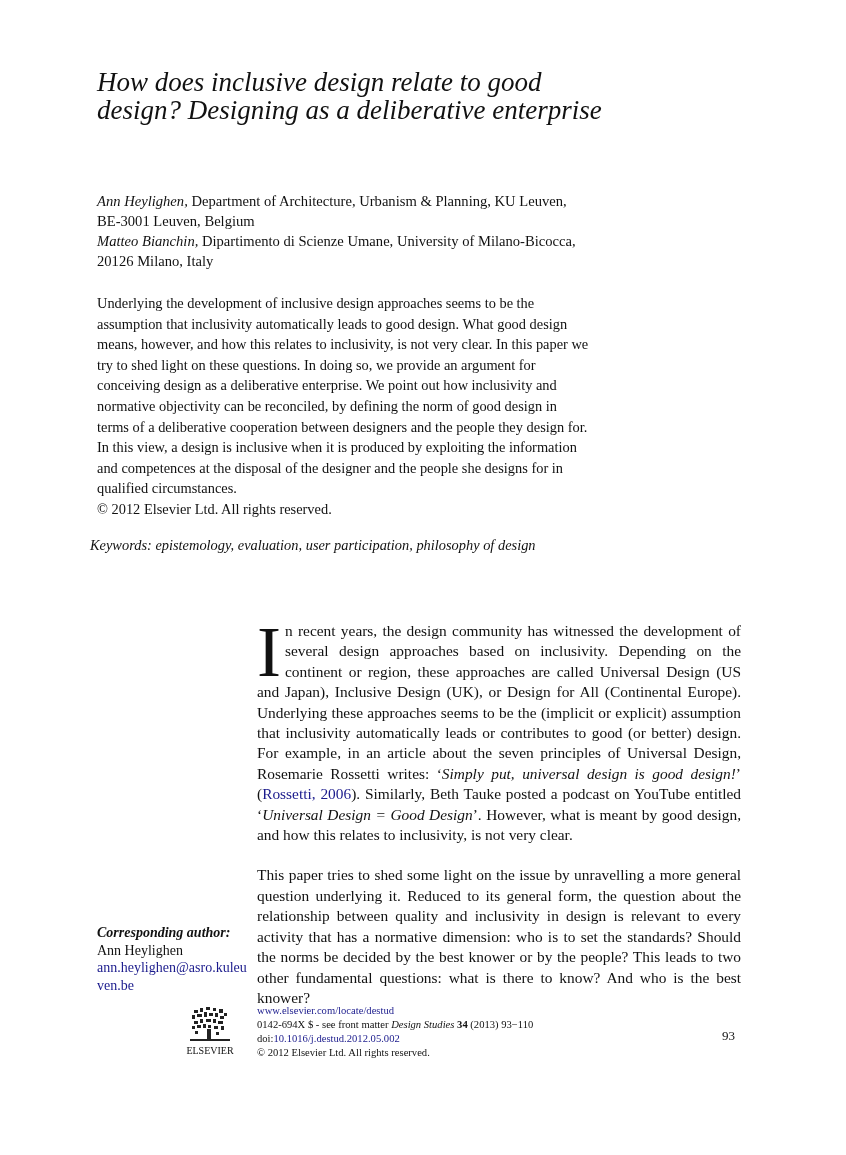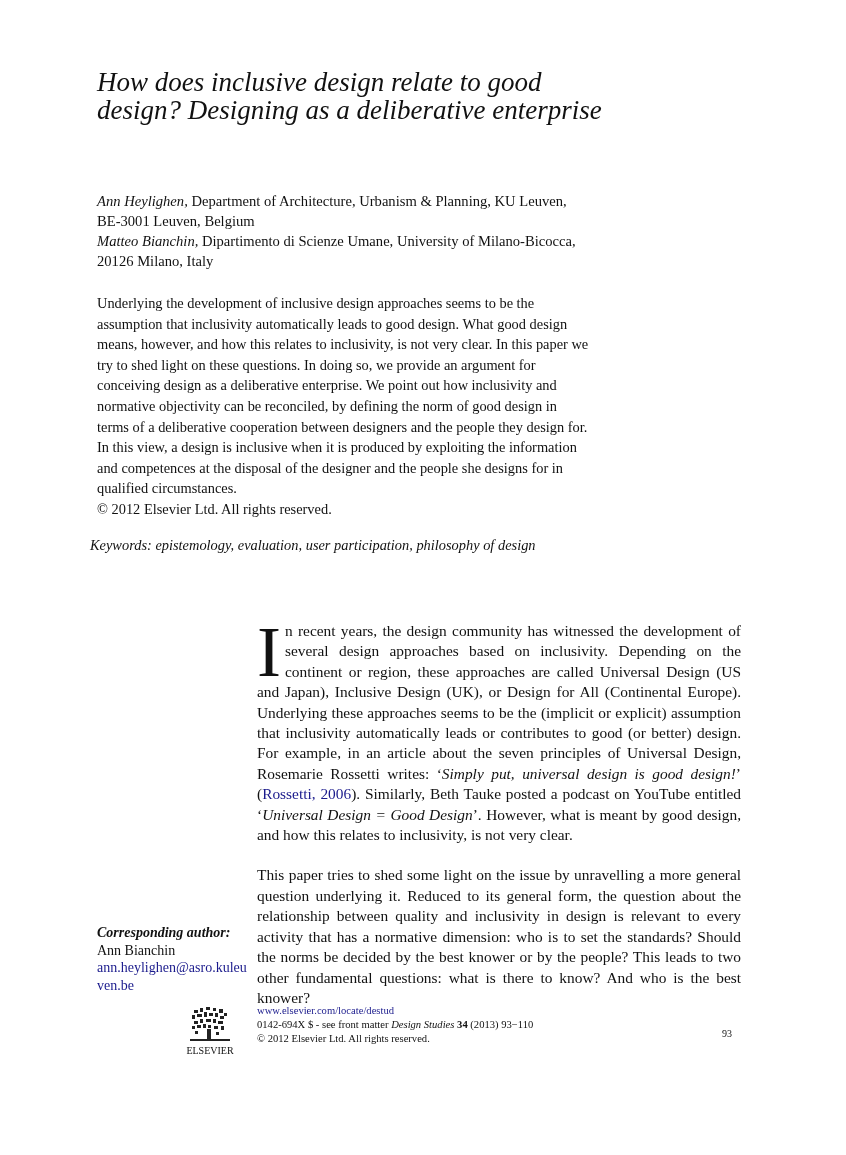--- a/index.html
+++ b/index.html
@@ -46,21 +46,21 @@
   .logo {
     left: 186px; top: 1004px; width: 48px; height: 52px;
   }
   .footer {
     left: 257px; top: 1004px; width: 400px;
     font-size: 10.6px; line-height: 14px;
   }
   .footer .it { font-style: italic; }
   .footer .b { font-weight: bold; }
   .pagenum {
-    left: 722px; top: 1028px; font-size: 10px;
+    left: 722px; top: 1028px; font-size: 13px;
   }
 </style>
 </head>
 <body>
 
 <div class="abs title">How does inclusive design relate to good design? Designing as a deliberative enterprise</div>
 
 <div class="abs affil">
   <div><span class="au">Ann Heylighen,</span><span> Department of Architecture, Urbanism &amp; Planning, KU Leuven, BE-3001 Leuven, Belgium</span></div>
   <div><span class="au">Matteo Bianchin,</span><span> Dipartimento di Scienze Umane, University of Milano-Bicocca, 20126 Milano, Italy</span></div>
@@ -73,33 +73,34 @@
 
 <div class="abs keywords">Keywords: epistemology, evaluation, user participation, philosophy of design</div>
 
 <div class="abs body-col">
   <p><span class="dropcap">I</span><span>n recent years, the design community has witnessed the development of several design approaches based on inclusivity. Depending on the continent or region, these approaches are called Universal Design (US and Japan), Inclusive Design (UK), or Design for All (Continental Europe). Underlying these approaches seems to be the (implicit or explicit) assumption that inclusivity automatically leads or contributes to good (or better) design. For example, in an article about the seven principles of Universal Design, Rosemarie Rossetti writes: ‘</span><i>Simply put, universal design is good design!</i><span>’ (</span><a class="link">Rossetti, 2006</a><span>). Similarly, Beth Tauke posted a podcast on YouTube entitled ‘</span><i>Universal Design = Good Design</i><span>’. However, what is meant by good design, and how this relates to inclusivity, is not very clear.</span></p>
   <p>This paper tries to shed some light on the issue by unravelling a more general question underlying it. Reduced to its general form, the question about the relationship between quality and inclusivity in design is relevant to every activity that has a normative dimension: who is to set the standards? Should the norms be decided by the best knower or by the people? This leads to two other fundamental questions: what is there to know? And who is the best knower?</p>
 </div>
 
 <div class="abs corr">
   <div class="lbl">Corresponding author:</div>
-  <div>Ann Bianchin</div>
+  <div>Ann Heylighen</div>
   <a class="link" style="word-break: break-all; margin-top: 12px;">ann.heylighen@asro.kuleuven.be</a>
 </div>
 
 <div class="abs logo">
   <svg width="48" height="52" viewBox="0 0 48 52">
     <g fill="#222">
       <rect x="6" y="2" width="36" height="34" fill="#fff"></rect>
       <path d="M8 6h4v3H8zM14 4h3v4h-3zM20 3h4v3h-4zM27 4h3v3h-3zM33 5h4v4h-4zM38 9h3v3h-3zM6 11h3v4H6zM11 10h5v3h-5zM18 8h3v5h-3zM23 9h4v3h-4zM29 9h3v4h-3zM34 12h4v3h-4zM8 17h4v3H8zM14 15h3v4h-3zM20 15h5v3h-5zM27 15h3v4h-3zM32 17h5v3h-5zM6 22h3v3H6zM11 21h4v3h-4zM17 20h3v4h-3zM22 21h3v3h-3zM28 22h4v3h-4zM35 22h3v4h-3zM9 27h3v3H9zM21 25h4v10h-4zM30 28h3v3h-3zM4 35h40v2H4z"></path>
     </g>
     <text x="24" y="50" text-anchor="middle" font-family="Liberation Serif, serif" font-size="10" fill="#111">ELSEVIER</text>
   </svg>
 </div>
 
 <div class="abs footer">
   <div><a class="link">www.elsevier.com/locate/destud</a></div>
   <div><span>0142-694X $ - see front matter </span><span class="it">Design Studies</span> <span class="b">34</span><span> (2013) 93−110</span></div>
+  <div><span>doi:</span><a class="link">10.1016/j.destud.2012.05.002</a></div>
   <div>© 2012 Elsevier Ltd. All rights reserved.</div>
 </div>
 
 <div class="abs pagenum">93</div>
 
 </body></html>

